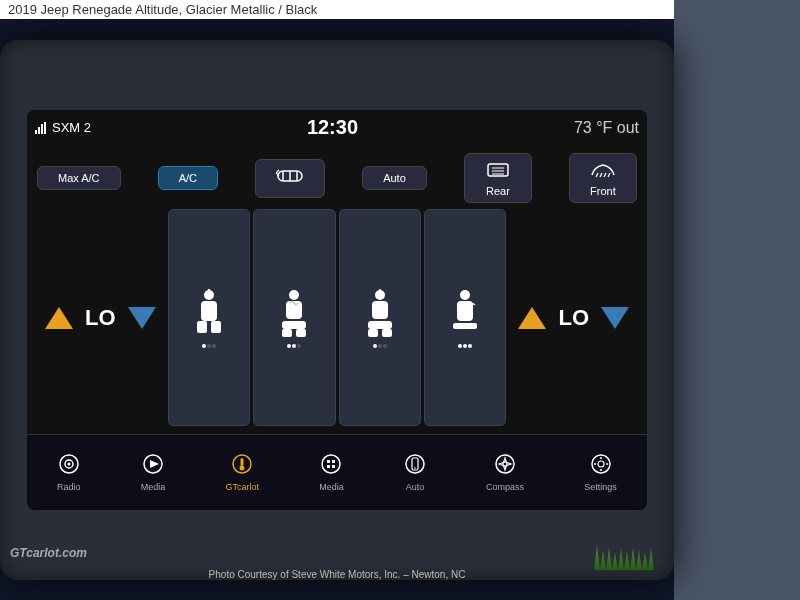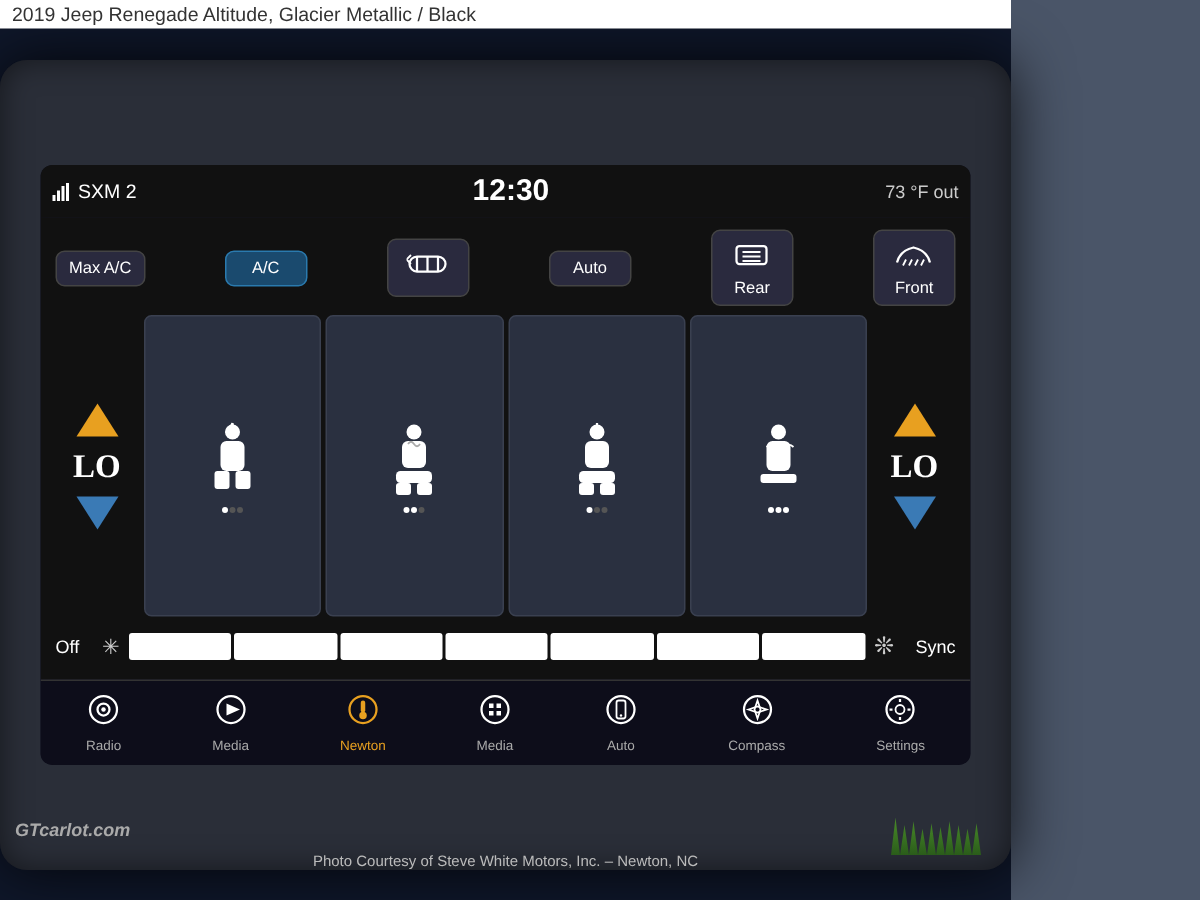--- a/index.html
+++ b/index.html
@@ -80,21 +80,21 @@
       align-items: center;
       gap: 6px;
     }
 
     .status-bar .center {
       font-size: 20px;
       font-weight: bold;
     }
 
     .status-bar .right {
-      font-size: 12px;
+      font-size: 16px;
       color: #ccc;
     }
 
     
     .climate-area {
       flex: 1;
       background: #111;
       display: flex;
       flex-direction: column;
       padding: 8px 10px;
@@ -108,21 +108,21 @@
       justify-content: space-between;
       gap: 4px;
     }
 
     .ctrl-btn {
       background: #2a2a3e;
       border: 1px solid #444;
       border-radius: 6px;
       color: #fff;
       font-size: 11px;
-      padding: 5px 8px;
+      padding: 5px 20px;
       cursor: pointer;
       text-align: center;
       min-width: 55px;
       display: flex;
       flex-direction: column;
       align-items: center;
       gap: 2px;
     }
 
     .ctrl-btn.active {
@@ -134,26 +134,25 @@
     
     .middle-section {
       display: flex;
       align-items: stretch;
       gap: 4px;
       flex: 1;
     }
 
     .temp-col {
       display: flex;
-      flex-direction: column;
-      align-items: center;
-      justify-content: center;
+      flex-direction: row;
+      align-items: center;
+      justify-content: space-between;
       gap: 4px;
       min-width: 55px;
-      font-family: Liberation Serif, serif;
     }
 
     .temp-up, .temp-down {
       width: 44px;
       height: 28px;
       background: transparent;
       border: none;
       display: flex;
       align-items: center;
       justify-content: center;
@@ -248,21 +247,21 @@
       font-size: 12px;
       min-width: 35px;
       text-align: right;
     }
 
     
     .bottom-nav {
       background: #0d0d1a;
       display: flex;
       justify-content: space-around;
-      padding: 6px 0;
+      padding: 16px 0;
       border-top: 1px solid #333;
     }
 
     .nav-item {
       display: flex;
       flex-direction: column;
       align-items: center;
       gap: 2px;
       cursor: pointer;
       padding: 2px 8px;
@@ -523,35 +522,20 @@
             <button class="temp-up">
               <div class="triangle-up"></div>
             </button>
             <div class="temp-display">LO</div>
             <button class="temp-down">
               <div class="triangle-down"></div>
             </button>
           </div>
         </div>
 
-        <div class="fan-row">
-          <span class="fan-label">Off</span>
-          <span class="fan-icon">✳</span>
-          <div class="fan-speed-bar">
-            <div class="fan-seg"></div>
-            <div class="fan-seg"></div>
-            <div class="fan-seg"></div>
-            <div class="fan-seg"></div>
-            <div class="fan-seg"></div>
-            <div class="fan-seg"></div>
-            <div class="fan-seg"></div>
-          </div>
-          <span class="fan-icon-right">❊</span>
-          <span class="sync-label">Sync</span>
-        </div>
       </div>
 
       <div class="bottom-nav">
         <div class="nav-item">
           <span class="nav-icon">
             <svg width="22" height="22" viewBox="0 0 22 22" fill="none" stroke="white" stroke-width="1.5">
               <circle cx="11" cy="11" r="9"></circle>
               <circle cx="11" cy="11" r="4"></circle>
               <circle cx="11" cy="11" r="1.5" fill="white" stroke="none"></circle>
             </svg>
@@ -569,21 +553,21 @@
         </div>
         <div class="nav-item active">
           <span class="nav-icon">
             <svg width="22" height="22" viewBox="0 0 22 22" fill="none" stroke="#e8a020" stroke-width="1.5">
               <circle cx="11" cy="11" r="9"></circle>
 
               <rect x="9.5" y="5" width="3" height="8" rx="1.5" fill="#e8a020" stroke="none"></rect>
               <circle cx="11" cy="15" r="2.5" fill="#e8a020" stroke="none"></circle>
             </svg>
           </span>
-          <span class="nav-label">Newton</span>
+          <span class="nav-label">GTcarlot</span>
         </div>
         <div class="nav-item">
           <span class="nav-icon">
             <svg width="22" height="22" viewBox="0 0 22 22" fill="none" stroke="white" stroke-width="1.5">
               <circle cx="11" cy="11" r="9"></circle>
               <rect x="7" y="7" width="3" height="3" fill="white" stroke="none"></rect>
               <rect x="12" y="7" width="3" height="3" fill="white" stroke="none"></rect>
               <rect x="7" y="12" width="3" height="3" fill="white" stroke="none"></rect>
               <rect x="12" y="12" width="3" height="3" fill="white" stroke="none"></rect>
             </svg>

